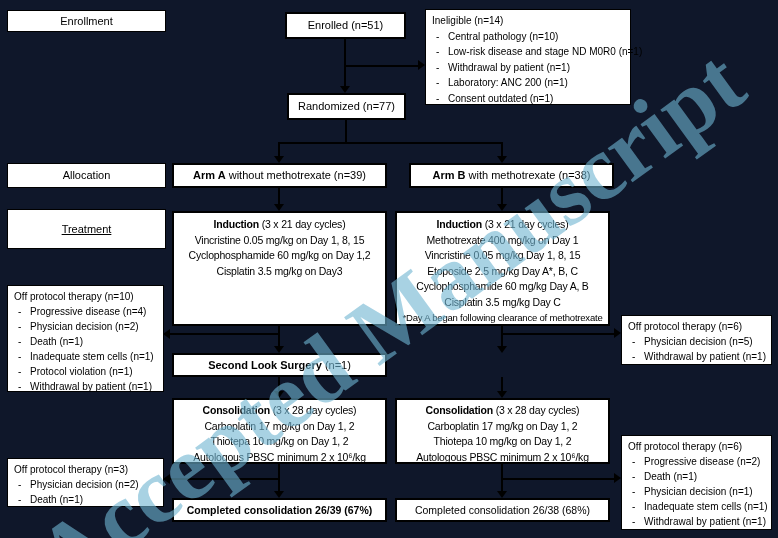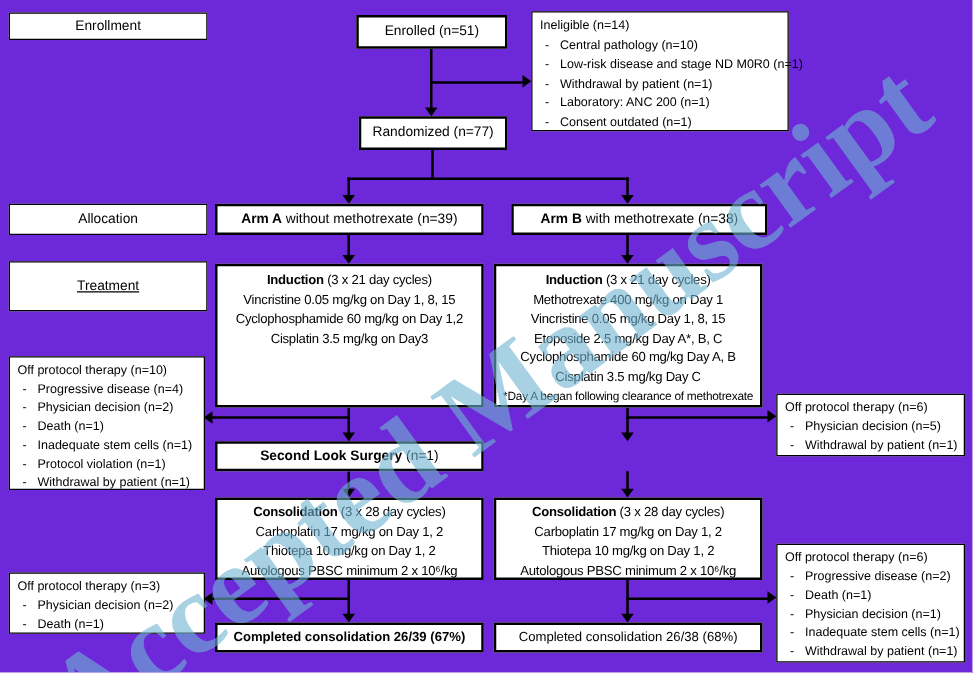--- a/index.html
+++ b/index.html
@@ -1,17 +1,17 @@
 <!DOCTYPE html>
 <html style="--wm-color: #6fb5d2;"><head>
 <meta charset="utf-8">
 <style>
   html,body{margin:0;padding:0;background:#fff;}
   #canvas{
-    position:relative;width:778px;height:538px;background:#6d28d9;overflow:hidden;
+    position:relative;width:778px;height:538px;background:#0f172a;overflow:hidden;
     font-family:"Liberation Sans",sans-serif;color:#000;
   }
   .box{
     position:absolute;background:#fff;border:2px solid #000;box-sizing:border-box;
     font-size:11px;line-height:15px;z-index:2;
   }
   .thin{border-width:1.5px;}
   .center{display:flex;align-items:center;justify-content:center;text-align:center;white-space:nowrap;}
   .topcenter{text-align:center;padding-top:4px;}
   .listbox{padding:3px 5px 2px 6px;font-size:10px;line-height:15px;}

